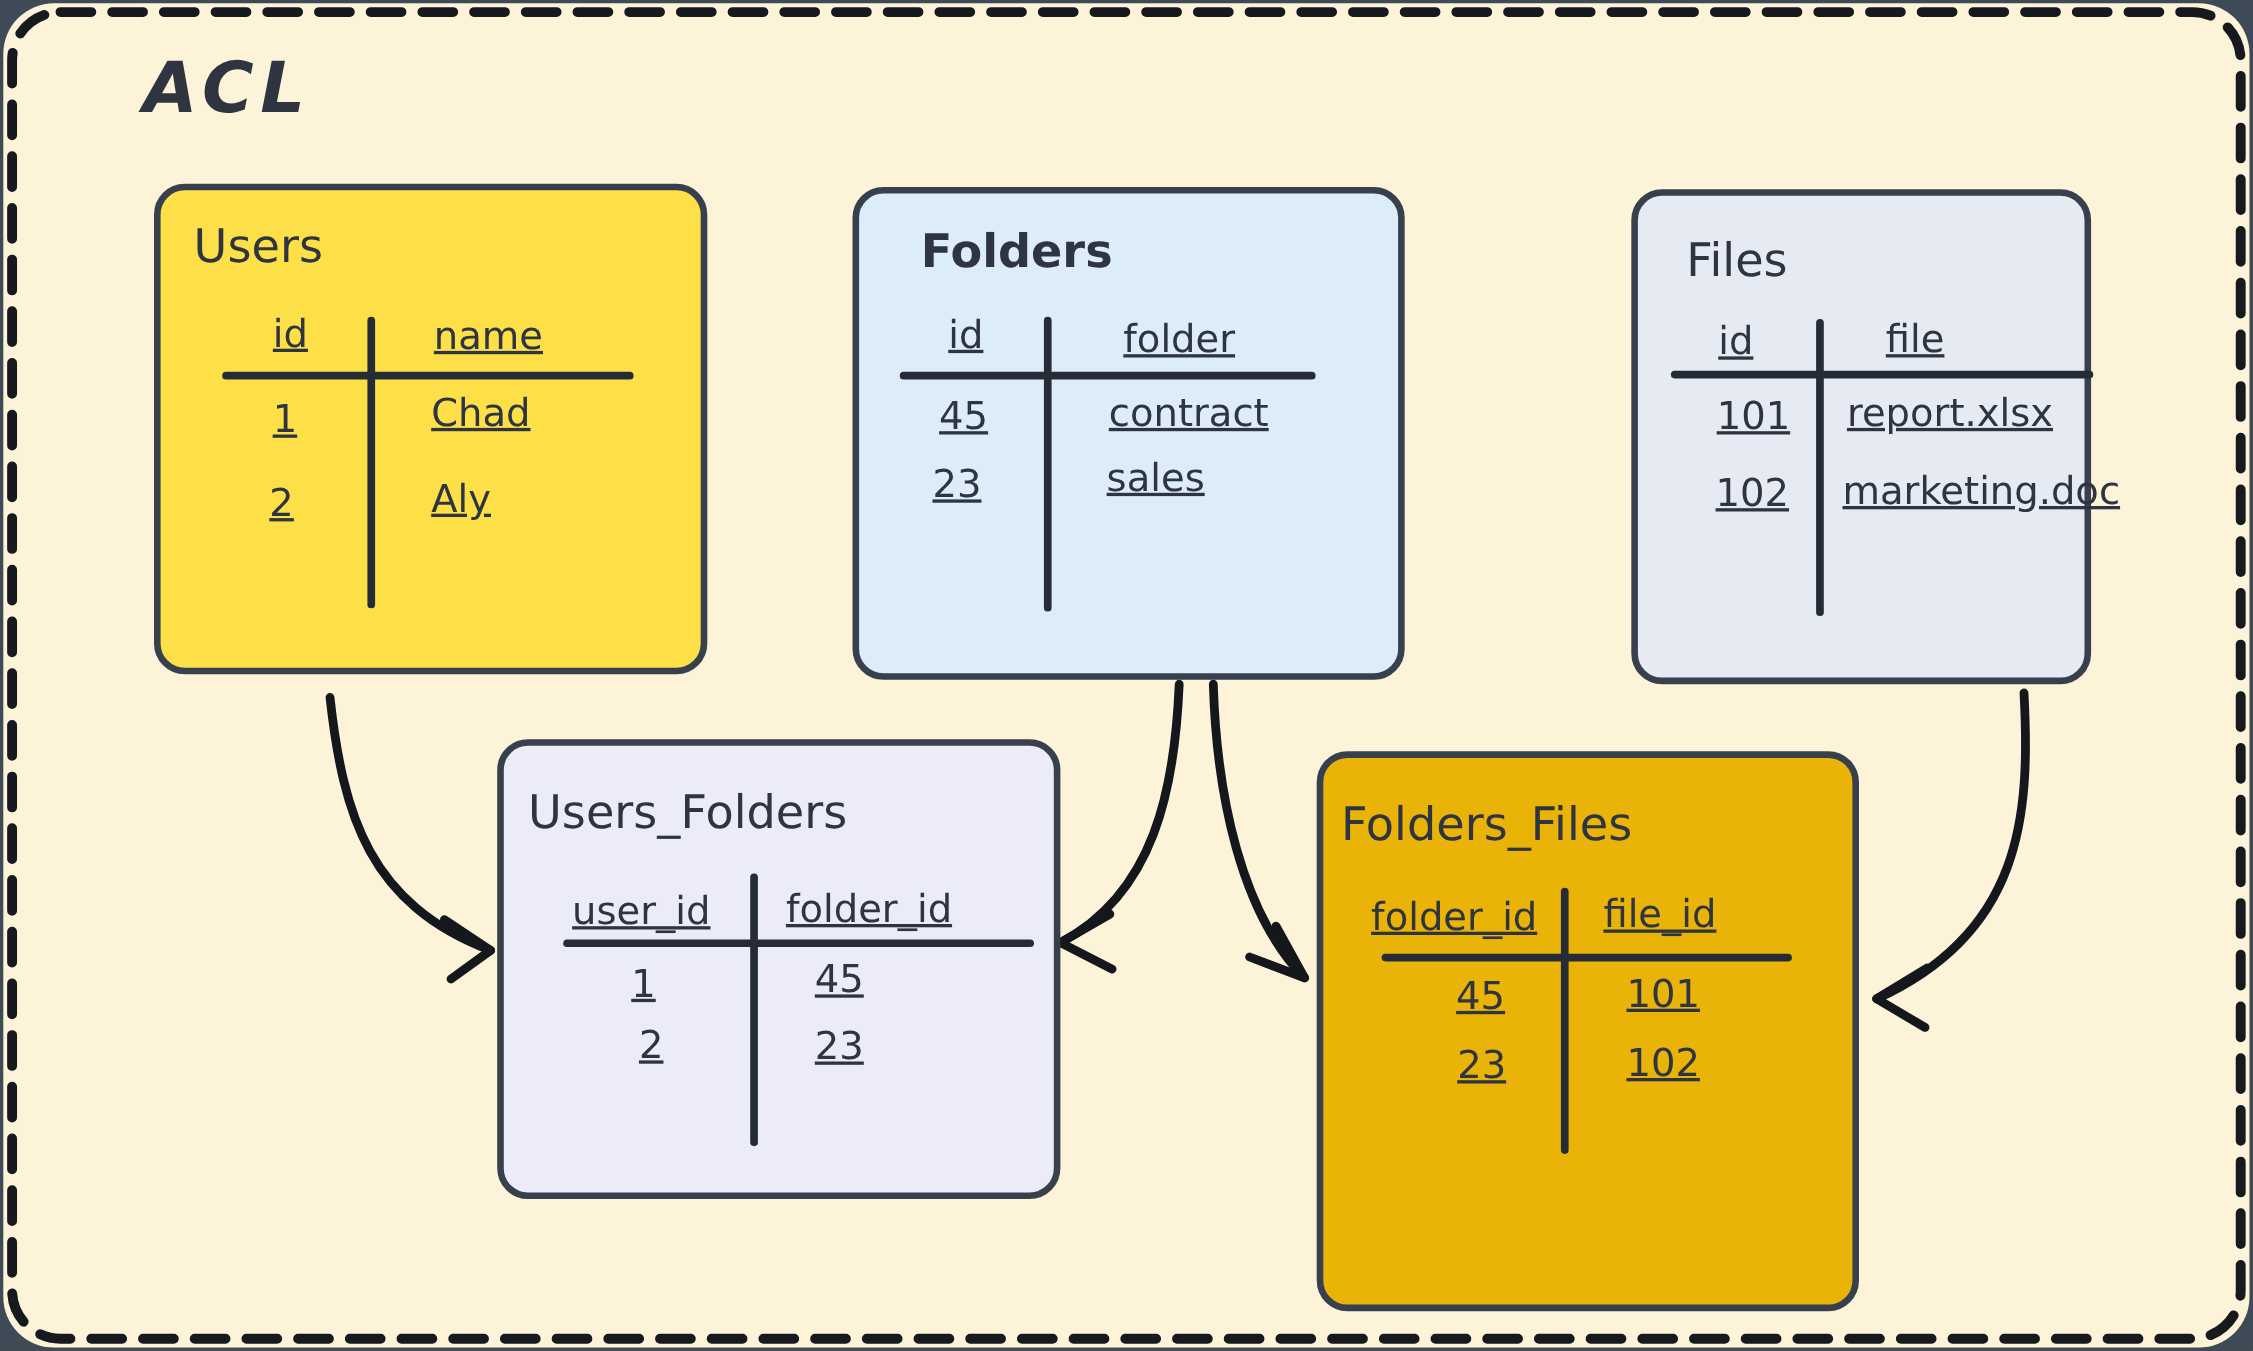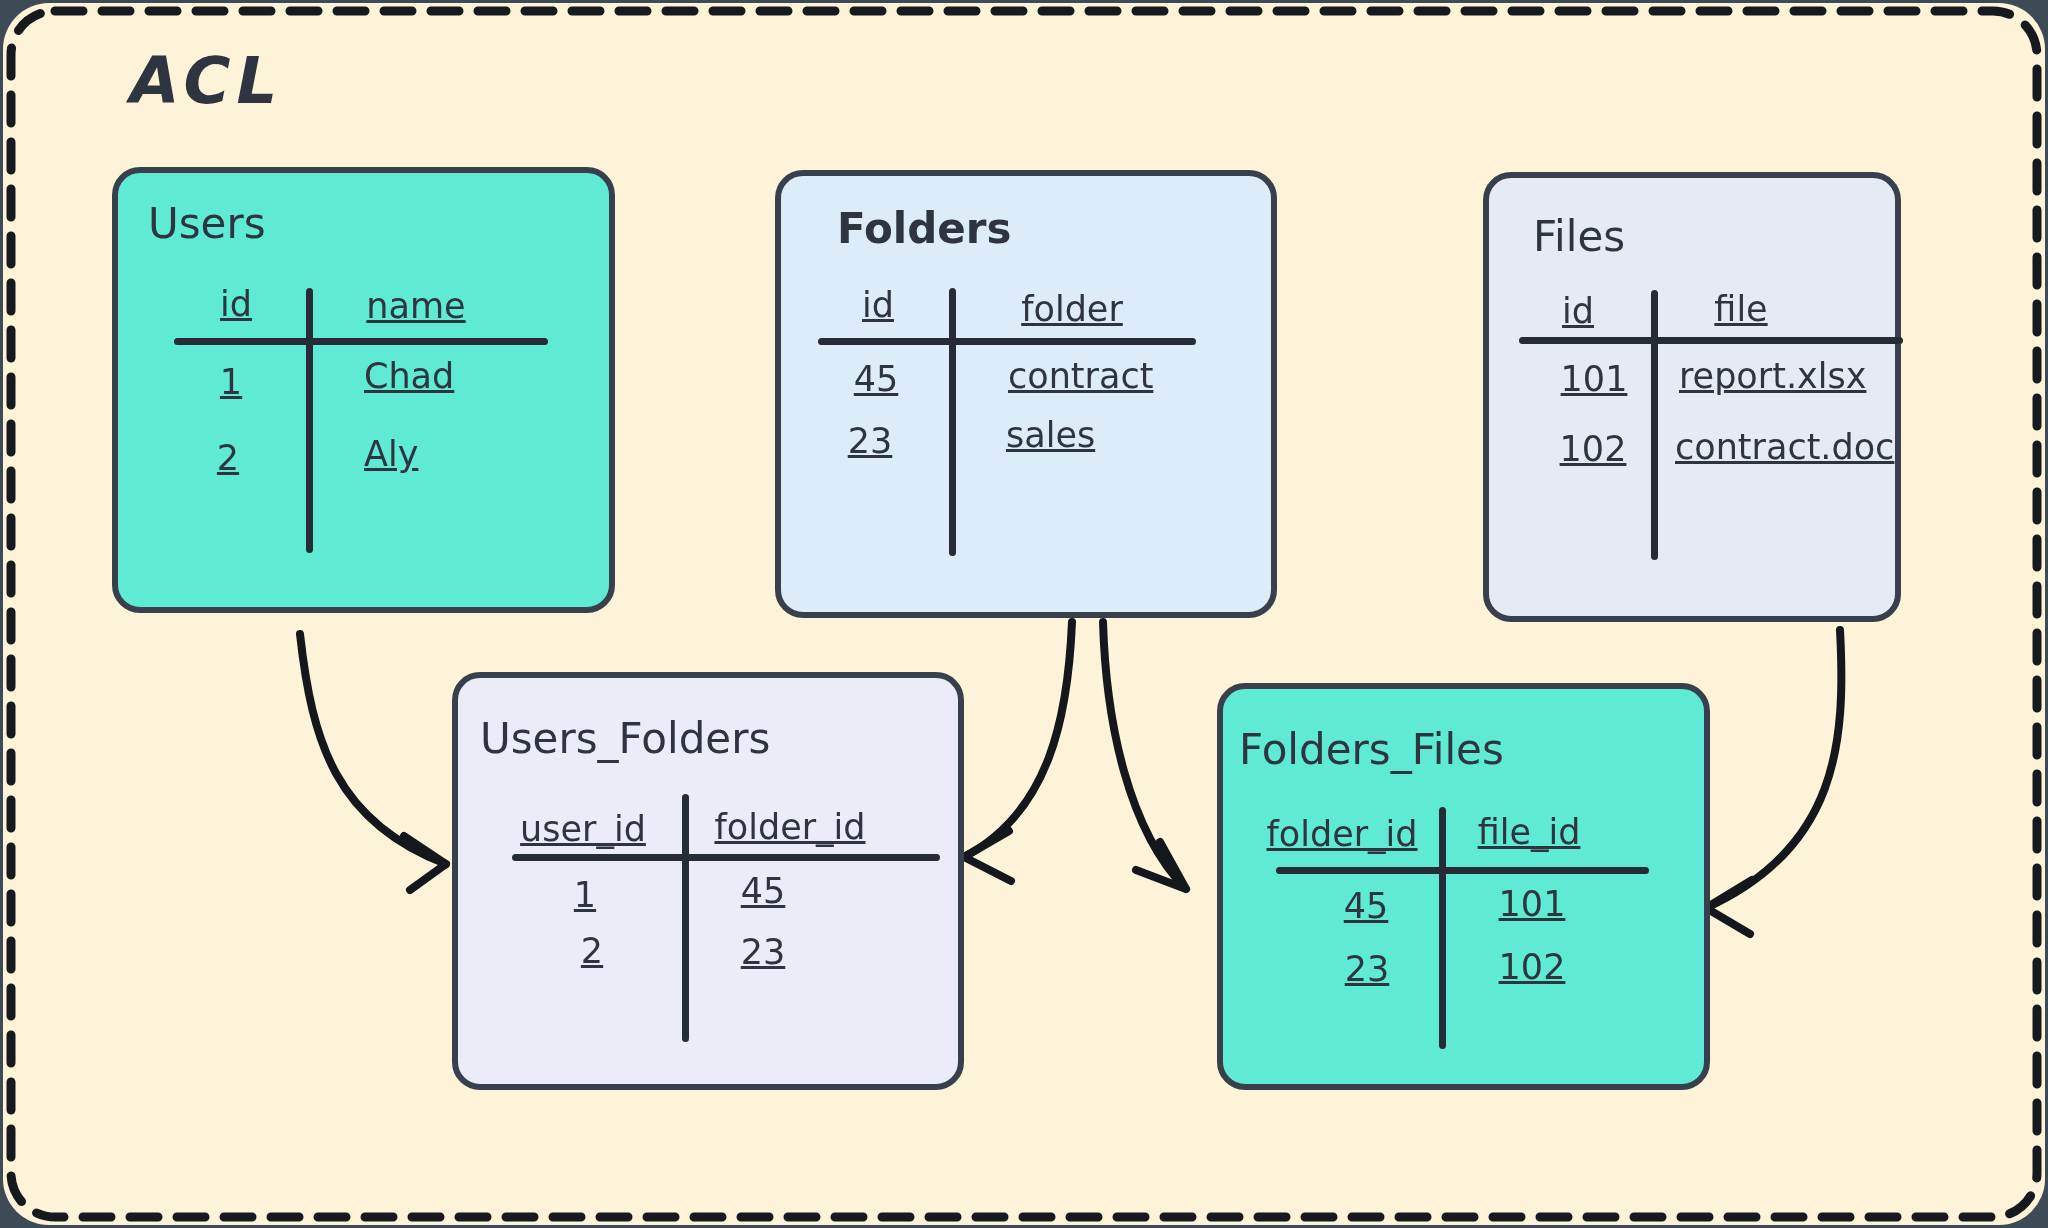--- a/index.html
+++ b/index.html
@@ -16,25 +16,25 @@
   #overlay{position:absolute;left:0;top:0;width:2048px;height:1228px;pointer-events:none;}
   .diagram-title{
     position:absolute;left:130px;top:44px;
     font-size:64px;font-style:italic;font-weight:bold;
     color:#2E3540;letter-spacing:6px;
   }
   .tbox{
     position:absolute;border:6px solid #39404D;border-radius:28px;
     box-sizing:border-box;
   }
-  .tbox-users        {left:112px; top:167px; width:503px; height:446px; background:#5eead4;}
+  .tbox-users        {left:140px; top:167px; width:503px; height:446px; background:#fde047;}
   .tbox-folders      {left:775px; top:170px; width:502px; height:448px; background:#DCEDF9;}
   .tbox-files        {left:1483px;top:172px; width:418px; height:450px; background:#E6EAF2;}
   .tbox-users-folders{left:452px; top:672px; width:512px; height:418px; background:#ECECF8;}
-  .tbox-folders-files{left:1197px;top:683px; width:493px; height:407px; background:#5eead4;margin-left:20px;}
+  .tbox-folders-files{left:1197px;top:683px; width:493px; height:509px; background:#eab308;}
   .tbl-title{
     position:absolute;font-size:42px;color:#2E3540;white-space:nowrap;
   }
   .cell{
     position:absolute;font-size:35px;color:#2E3540;white-space:nowrap;line-height:1.1;text-decoration:underline;
   }
   .ctr{transform:translateX(-50%);}
   .vline,.hline{position:absolute;background:#262C36;border-radius:4px;}
   .vline{width:7px;}
   .hline{height:7px;}
@@ -97,21 +97,21 @@
 
   <div class="tbox tbox-files">
     <div class="tbl-title" style="left:44px;top:34px;">Files</div>
     <div class="vline" style="left:162px;top:112px;height:270px;"></div>
     <div class="hline" style="left:30px;top:159px;width:384px;"></div>
     <span class="cell ctr" style="left:89px;top:114px;">id</span>
     <span class="cell ctr" style="left:252px;top:112px;">file</span>
     <span class="cell ctr" style="left:105px;top:182px;">101</span>
     <span class="cell" style="left:190px;top:179px;">report.xlsx</span>
     <span class="cell ctr" style="left:104px;top:252px;">102</span>
-    <span class="cell" style="left:186px;top:250px;">contract.doc</span>
+    <span class="cell" style="left:186px;top:250px;">marketing.doc</span>
   </div>
 
   <div class="tbox tbox-users-folders">
     <div class="tbl-title" style="left:22px;top:36px;">Users_Folders</div>
     <div class="vline" style="left:224px;top:116px;height:248px;"></div>
     <div class="hline" style="left:54px;top:176px;width:428px;"></div>
     <span class="cell ctr" style="left:125px;top:132px;">user_id</span>
     <span class="cell ctr" style="left:332px;top:130px;">folder_id</span>
     <span class="cell ctr" style="left:127px;top:198px;">1</span>
     <span class="cell ctr" style="left:305px;top:194px;">45</span>

